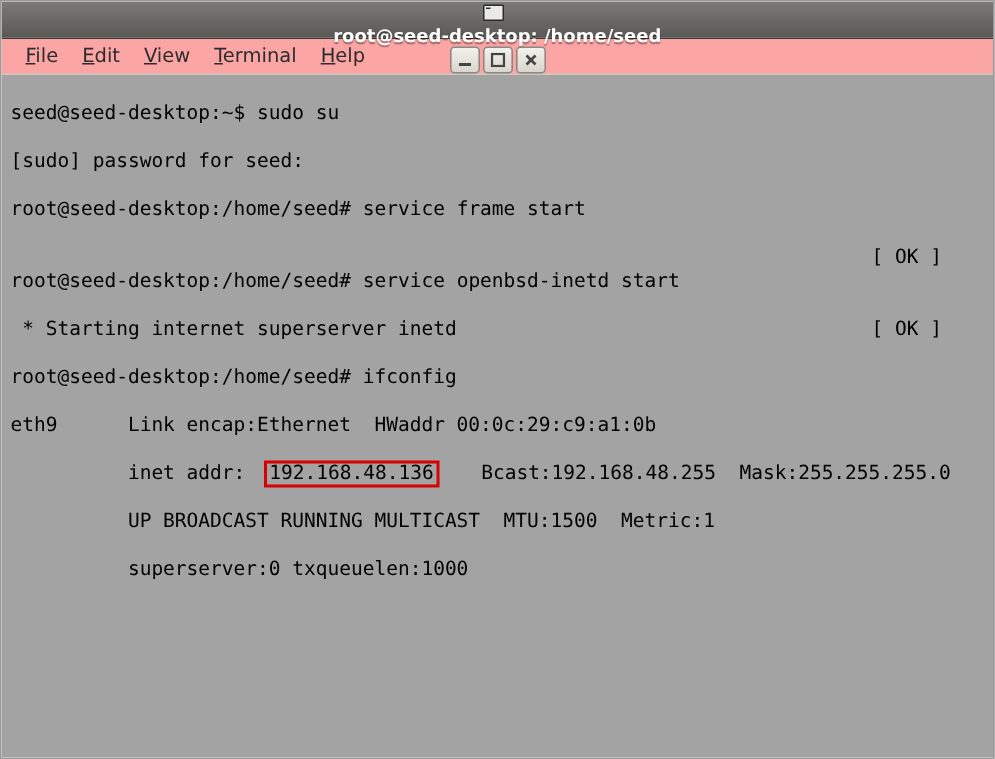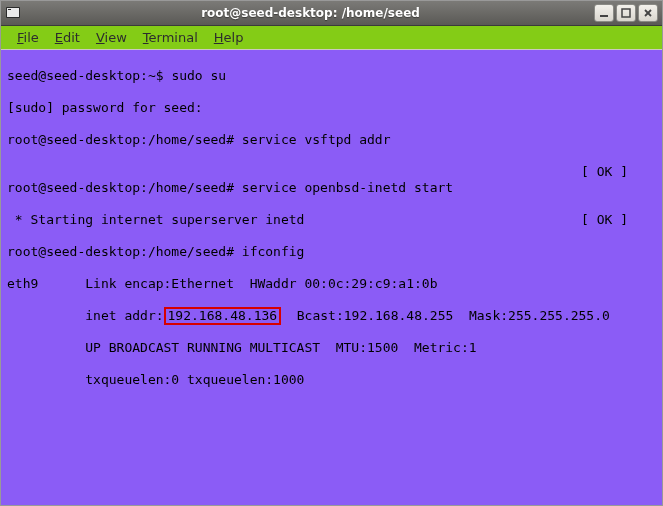--- a/index.html
+++ b/index.html
@@ -15,20 +15,21 @@
   .titlebar {
     height: 25px;
     background: linear-gradient(to bottom, #7b7a77 0%, #5a5955 100%);
     border-bottom: 1px solid #3a3a3a;
     display: flex;
     align-items: center;
     padding: 0 4px;
     color: #fff;
     font-family: "DejaVu Sans", sans-serif;
     font-size: 12px;
+    flex-direction: column;
   }
   .titlebar-icon {
     width: 16px; height: 16px;
     margin-right: 6px;
     display: inline-flex;
     align-items: center;
     justify-content: center;
   }
   .titlebar-title {
     flex: 1;
@@ -48,51 +49,51 @@
     display: flex;
     align-items: center;
     justify-content: center;
     color: #444;
     font-size: 10px;
     font-family: sans-serif;
     font-weight: bold;
   }
   .menubar {
     height: 24px;
-    background: #84cc16;
+    background: #fca5a5;
     border-bottom: 1px solid #ccc9c1;
     display: flex;
     align-items: center;
     padding: 0 8px;
     font-family: "DejaVu Sans", sans-serif;
     font-size: 13px;
     color: #2d2d2d;
   }
   .menu-item {
     padding: 2px 8px;
     cursor: default;
   }
   .menu-item .ul { text-decoration: underline; }
   .terminal {
-    background: #8b5cf6;
+    background: #a3a3a3;
     color: #000;
     padding: 2px 6px 6px 6px;
     font-family: "DejaVu Sans Mono", "Liberation Mono", monospace;
     font-size: 13px;
     line-height: 16px;
     white-space: pre;
     position: relative;
     height: calc(100% - 49px);
     overflow: hidden;
   }
   .ok-right { position: absolute; right: 28px; }
   .redbox {
     border: 2px solid #d80000;
     padding: 0 2px;
-    margin: -1px 0;
+    margin: -1px 12px;
     display: inline-block;
     line-height: 14px;
   }
 </style>
 </head>
 <body>
 
 <div class="titlebar">
   <span class="titlebar-icon">
     <svg width="16" height="16" viewBox="0 0 16 16">
@@ -126,29 +127,29 @@
   <div class="menu-item"><span class="ul">F</span><span>ile</span></div>
   <div class="menu-item"><span class="ul">E</span><span>dit</span></div>
   <div class="menu-item"><span class="ul">V</span><span>iew</span></div>
   <div class="menu-item"><span class="ul">T</span><span>erminal</span></div>
   <div class="menu-item"><span class="ul">H</span><span>elp</span></div>
 </div>
 
 <div class="terminal">
 <div><span>seed@seed-desktop:~$ </span><span>sudo su</span></div>
 <div>[sudo] password for seed:</div>
-<div><span>root@seed-desktop:/home/seed# </span><span>service vsftpd addr</span></div>
+<div><span>root@seed-desktop:/home/seed# </span><span>service frame start</span></div>
 <div style="position:relative"><span class="ok-right">[ OK ]</span></div>
 <div><span>root@seed-desktop:/home/seed# </span><span>service openbsd-inetd start</span></div>
 <div style="position:relative"><span> * Starting internet superserver inetd</span><span class="ok-right">[ OK ]</span></div>
 <div><span>root@seed-desktop:/home/seed# </span><span>ifconfig</span></div>
 <div>eth9      Link encap:Ethernet  HWaddr 00:0c:29:c9:a1:0b</div>
 <div><span>          inet addr:</span><span class="redbox">192.168.48.136</span><span>  Bcast:192.168.48.255  Mask:255.255.255.0</span></div>
 <div>          UP BROADCAST RUNNING MULTICAST  MTU:1500  Metric:1</div>
-<div>          txqueuelen:0 txqueuelen:1000</div>
+<div>          superserver:0 txqueuelen:1000</div>
 
 
 
 
 
 
 
 
 
 

